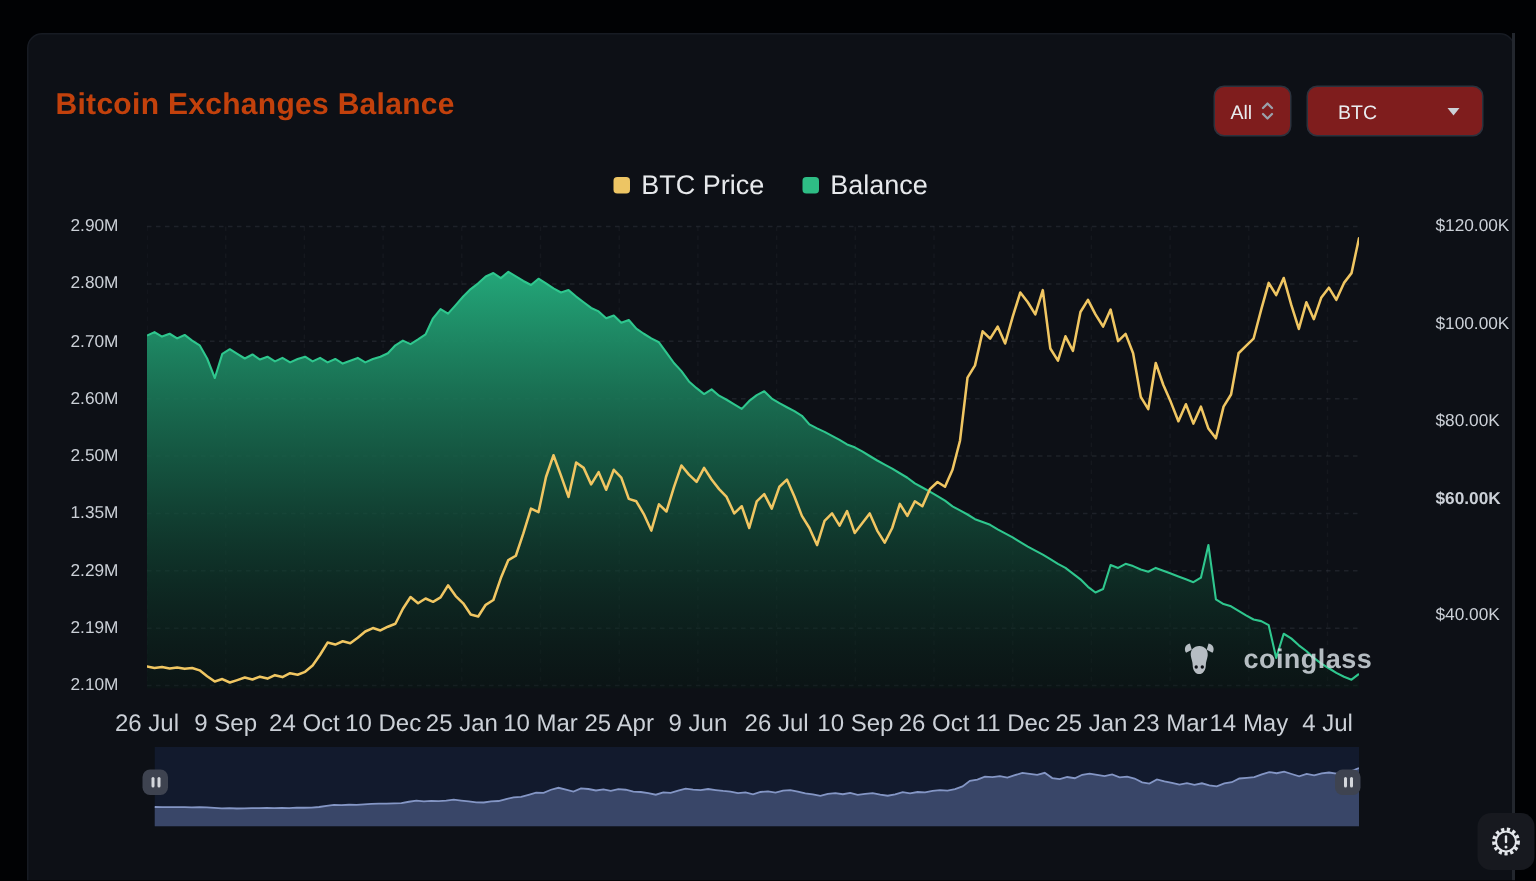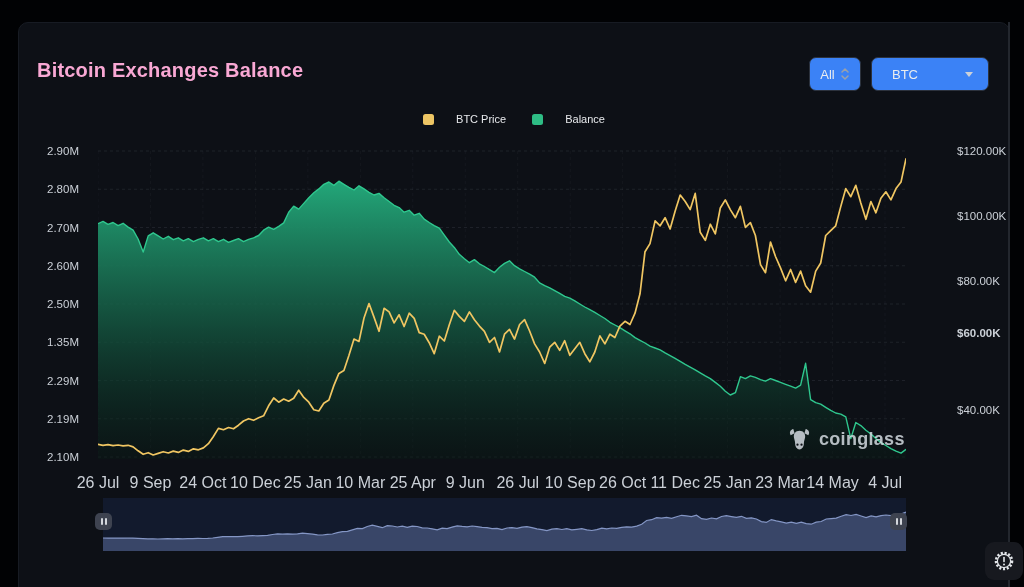--- a/index.html
+++ b/index.html
@@ -1,39 +1,39 @@
 <!DOCTYPE html>
 <html><head>
 <meta charset="utf-8">
 <style>
   html,body{margin:0;padding:0;background:#000;}
   .page{position:relative;width:1024px;height:587px;background:#010204;overflow:hidden;
         font-family:"Liberation Sans",sans-serif;-webkit-font-smoothing:antialiased;}
   .card{position:absolute;left:18px;top:22px;width:990px;height:578px;background:#0d1016;
         border:1px solid #171b23;border-radius:10px;}
   .title{position:absolute;left:18px;top:36px;margin:0;font-size:20px;font-weight:700;
-         color:#f9a8d4;letter-spacing:.2px;}
-  .ctl-btn{position:absolute;top:34px;display:flex;align-items:center;background:#3b82f6;
+         color:#c2410c;letter-spacing:.2px;}
+  .ctl-btn{position:absolute;top:34px;display:flex;align-items:center;background:#7f1d1d;
            border:1px solid #2c323d;border-radius:7px;color:#e9ecef;font-size:13px;height:34px;
            cursor:pointer;box-sizing:border-box;}
   .ctl-range{left:790px;width:52px;justify-content:center;gap:5px;}
   .ctl-coin{left:852px;width:118px;justify-content:space-between;padding:0 15px 0 20px;}
   .caret-down{width:0;height:0;border-left:4.5px solid transparent;border-right:4.5px solid transparent;
               border-top:5.5px solid #ccd1d8;}
   .legend{position:absolute;left:0;right:0;top:90px;display:flex;justify-content:center;
           gap:26px;align-items:center;}
-  .legend-item{display:flex;gap:22px;align-items:center;color:#e7e9ec;font-size:11px;cursor:pointer;}
+  .legend-item{display:flex;gap:7px;align-items:center;color:#e7e9ec;font-size:18px;cursor:pointer;}
   .swatch{width:11px;height:11px;border-radius:2.5px;}
   .ylab{position:absolute;font-size:11.5px;color:#cbd0d7;height:16px;line-height:16px;}
   .ylab.left{left:16px;width:56px;text-align:center;}
   .ylab.right{left:891px;text-align:left;margin-left:47px;}
   .xlab{position:absolute;top:451px;font-size:16px;color:#cbd0d7;transform:translateX(-50%);
         white-space:nowrap;}
   #main-svg{position:absolute;left:79px;top:126px;}
-  .watermark{position:absolute;left:767px;top:403px;display:flex;align-items:center;gap:6px;z-index:2;}
+  .watermark{position:absolute;left:767px;top:403px;display:flex;align-items:center;gap:16px;z-index:2;}
   .watermark .wm-text{font-size:18px;font-weight:700;color:rgba(212,218,225,.85);letter-spacing:.3px;}
   .nav{position:absolute;left:84px;top:475px;width:803px;height:53px;cursor:grab;}
   .handle{position:absolute;width:17px;height:17px;top:490px;background:#3e4350;border-radius:5px;
           display:flex;align-items:center;justify-content:center;gap:2px;z-index:3;cursor:ew-resize;}
   .handle i{display:block;width:2px;height:7px;background:#d4d7dc;border-radius:1px;}
   .handle.left{left:76px;}
   .handle.right{left:871px;}
   .feedback{position:absolute;left:966px;top:519px;width:38px;height:38px;background:#17191f;
             border:none;border-radius:9px;display:flex;align-items:center;justify-content:center;
             cursor:pointer;z-index:5;padding:0;}

